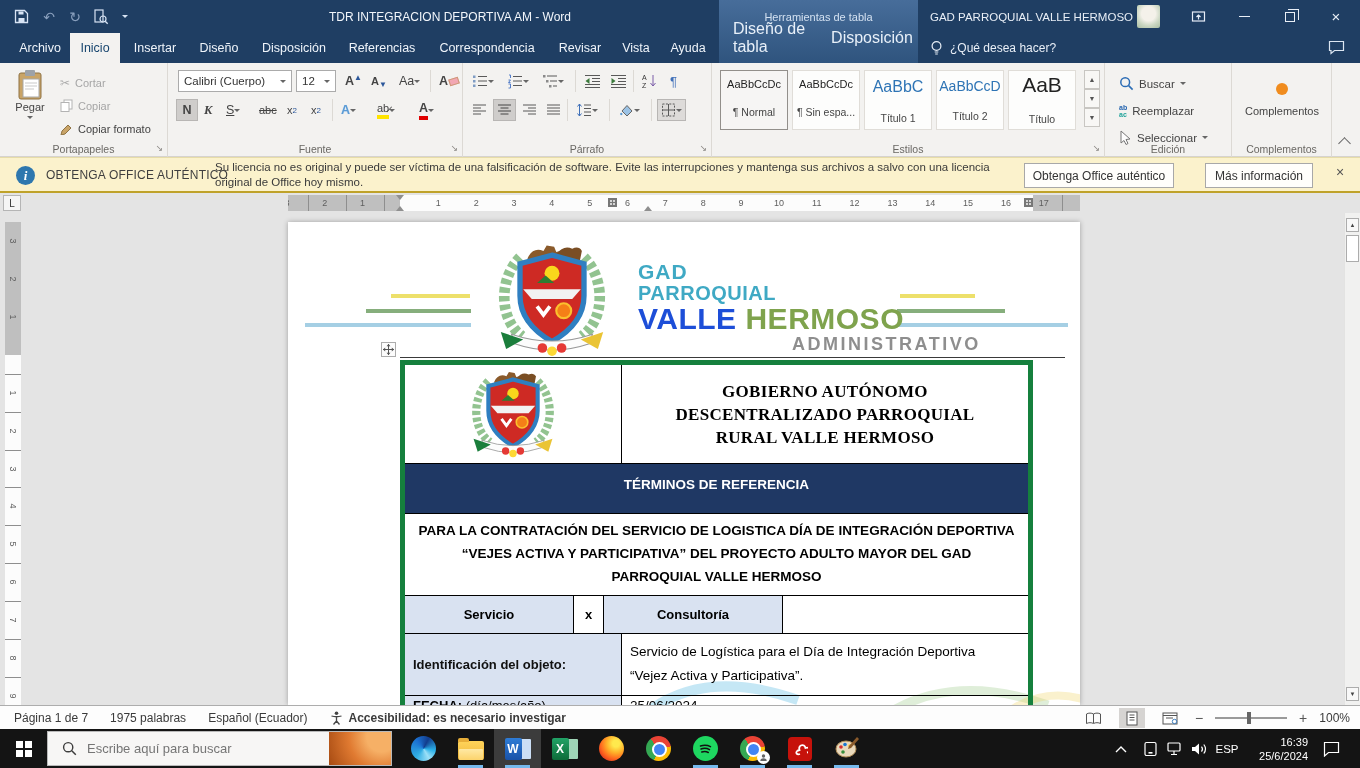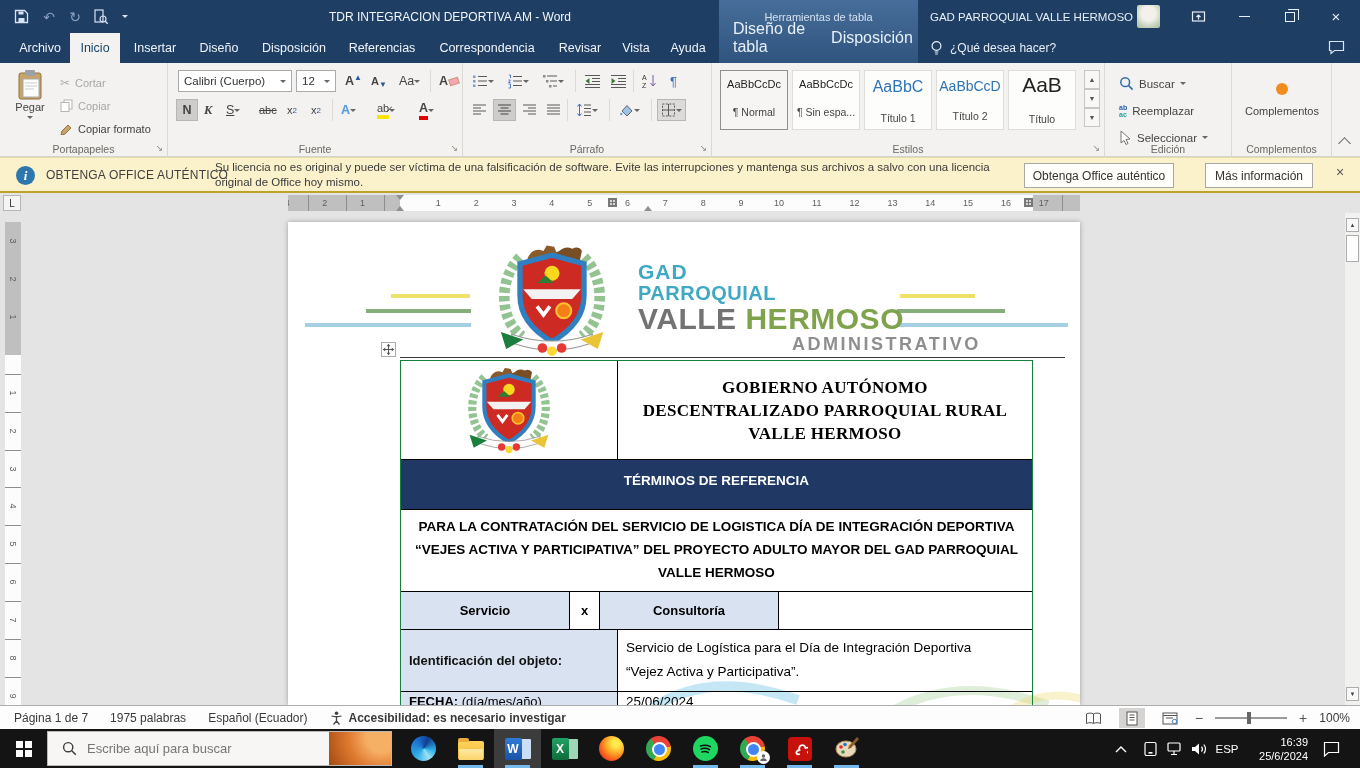--- a/index.html
+++ b/index.html
@@ -55,21 +55,21 @@
 #vruler .gray{position:absolute;left:0;top:0;width:16px;height:133px;background:#BFBFBF}
 .vnums{position:absolute;left:0;width:16px;display:flex;flex-direction:column}
 .vc{height:37.85px;text-align:center;font-size:9px;color:#5E5E5E;flex:none;display:flex;align-items:center;justify-content:center}
 .vc span{transform:rotate(90deg);display:block}
 .tri-d{width:0;height:0;border:4px solid transparent;border-top:5px solid #8F8F8F}
 .tri-u{width:0;height:0;border:4px solid transparent;border-bottom:5px solid #8F8F8F}
 .gridmk{position:absolute;width:9px;height:9px;top:3px;background:#D5D5D5;border:1px solid #777;background-image:repeating-linear-gradient(90deg,#777 0 1px,transparent 1px 3px),repeating-linear-gradient(0deg,#777 0 1px,transparent 1px 3px)}
 
 #page{position:absolute;left:288px;top:222px;width:792px;height:483px;background:#FFF;box-shadow:0 0 5px rgba(0,0,0,.3);overflow:hidden}
 .dline{position:absolute;height:4px}
-#dtable{position:absolute;left:112px;top:138px;width:633px;border:1px solid #15803d;z-index:3}
+#dtable{position:absolute;left:112px;top:138px;width:633px;border:5px solid #15803d;z-index:3}
 .trow{display:flex;border-bottom:1px solid #000}
 .tcell{border-right:1px solid #000;position:relative}
 .tcell:last-child{border-right:none}
 .blue{background:#D9E2F1}
 .blabel{font-size:13px;font-weight:bold;color:#111;padding-left:8px}
 #banner-row{background:#1F3864;color:#FFF}
 
 #statusbar{position:absolute;top:705px;left:0;width:1360px;height:24px;background:#FDFDFD;border-top:1px solid #ADADAD;font-size:12px;color:#3A3A3A;display:flex;align-items:center}
 .sleft{display:flex;align-items:center;gap:22px;padding-left:14px}
 .sright{position:absolute;right:10px;top:0;height:24px;display:flex;align-items:center;gap:12px}
@@ -520,21 +520,21 @@
   <span class="dline" style="left:17px;top:101px;width:166px;background:#A5CFE4"></span>
   <span class="dline" style="left:612px;top:72px;width:75px;background:#EDE06B"></span>
   <span class="dline" style="left:609px;top:87px;width:108px;background:#86AE7C"></span>
   <span class="dline" style="left:609px;top:101px;width:171px;background:#A5CFE4"></span>
 
   <svg style="position:absolute;left:200px;top:18px" width="128" height="120" viewBox="0 0 120 112">
         <use href="#crest"></use>
       </svg>
   <div style="position:absolute;left:350px;top:38px;font-size:21px;font-weight:bold;color:#3FA9C4;letter-spacing:1px">GAD</div>
   <div style="position:absolute;left:350px;top:60px;font-size:20px;font-weight:bold;color:#3FA9C4;letter-spacing:.5px">PARROQUIAL</div>
-  <div style="position:absolute;left:350px;top:80px;font-size:30px;font-weight:bold;letter-spacing:.5px"><span style="color:#737373">VALLE</span> <span style="color:#7FA34D">HERMOSO</span></div>
+  <div style="position:absolute;left:350px;top:80px;font-size:30px;font-weight:bold;letter-spacing:.5px"><span style="color:#1d4ed8">VALLE</span> <span style="color:#7FA34D">HERMOSO</span></div>
   <div style="position:absolute;left:504px;top:112px;font-size:18px;font-weight:bold;color:#8E8E8E;letter-spacing:2.5px">ADMINISTRATIVO</div>
   <div style="position:absolute;left:112px;top:135px;width:665px;height:1px;background:#3A3A3A"></div>
 
   <div style="position:absolute;left:93px;top:120px;width:15px;height:15px;background:#FCFCFC;border:1px solid #ACACAC;display:flex;align-items:center;justify-content:center">
         <svg width="11" height="11" viewBox="0 0 11 11">
           <path d="M5.5,0 V11 M0,5.5 H11" stroke="#555"></path>
           <path d="M5.5,0 l-2,2.2 h4 z M5.5,11 l-2,-2.2 h4 z M0,5.5 l2.2,-2 v4 z M11,5.5 l-2.2,-2 v4 z" fill="#555"></path>
         </svg>
       </div>
 

